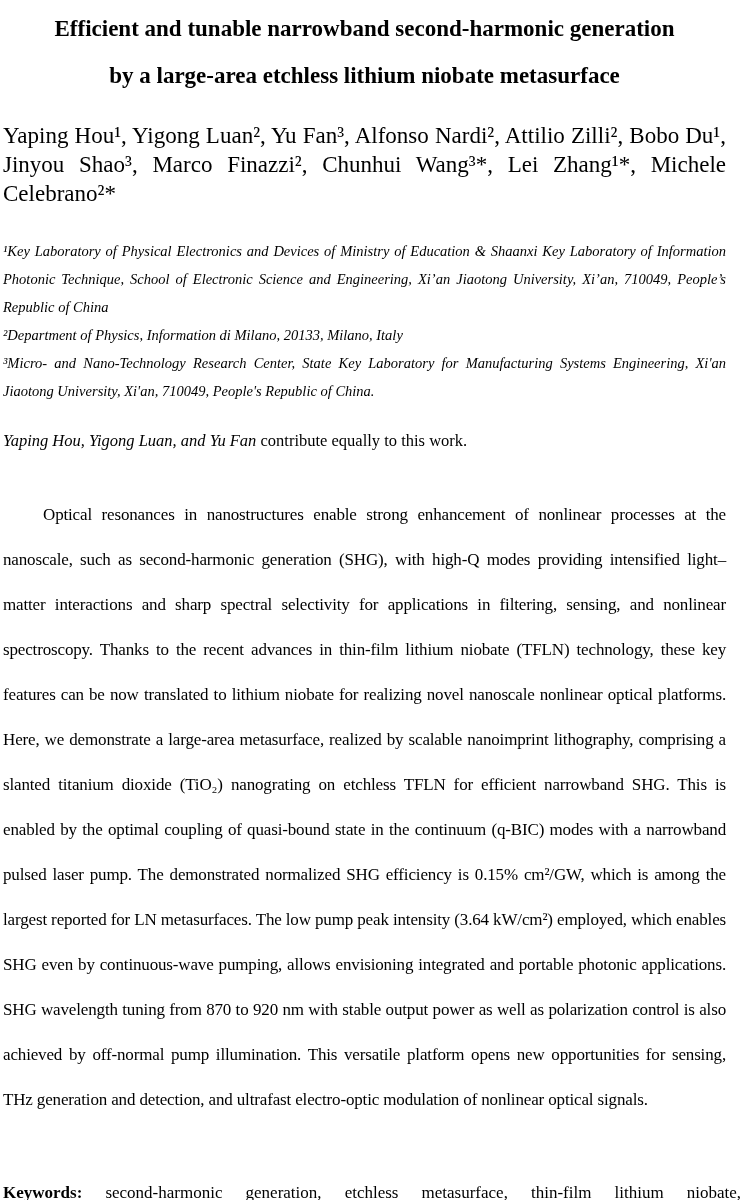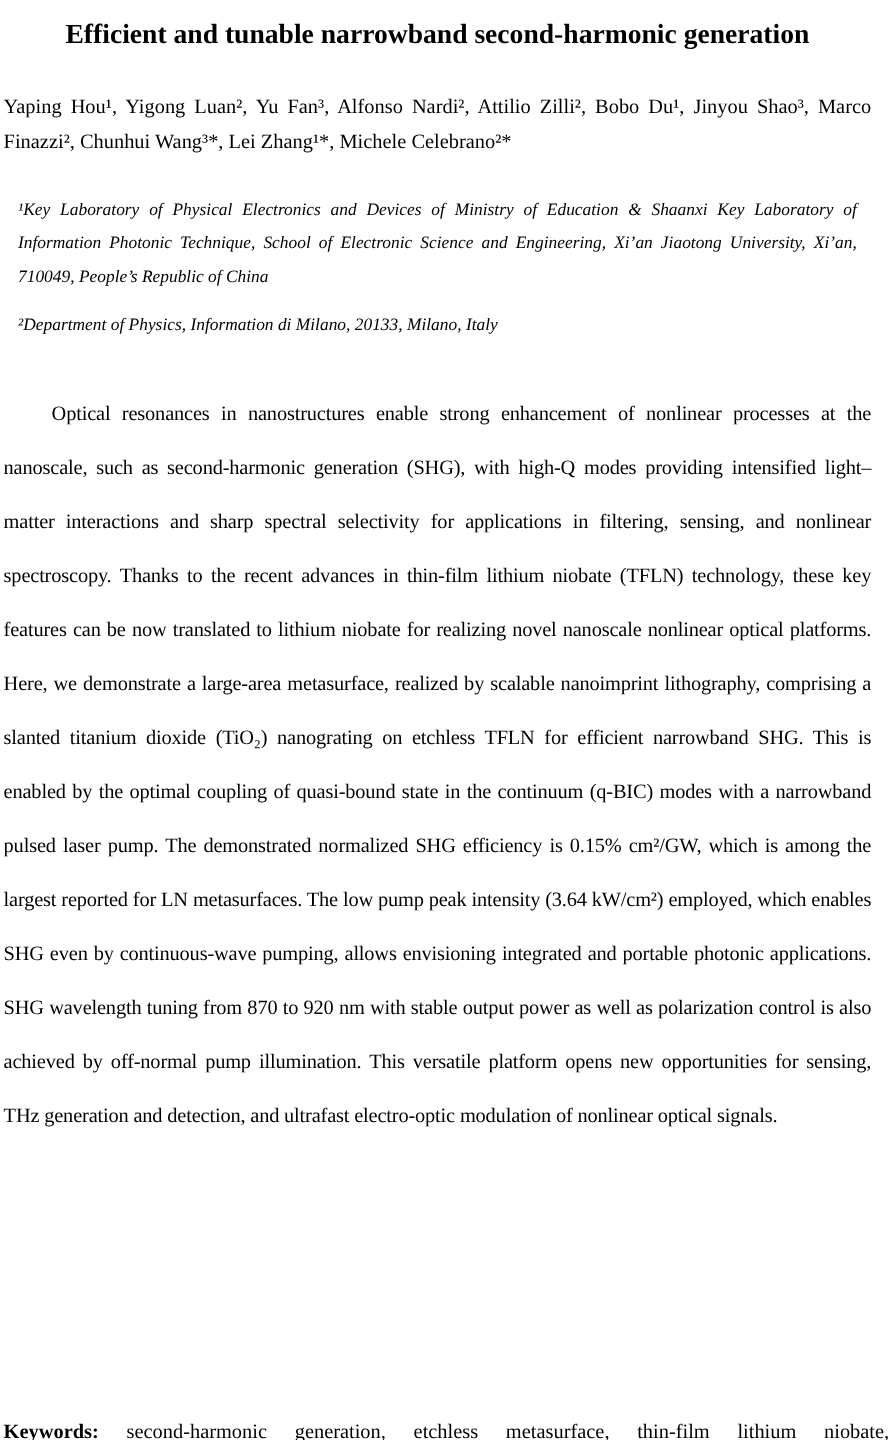--- a/index.html
+++ b/index.html
@@ -24,32 +24,32 @@
   }
   .title {
     text-align: center;
     font-weight: bold;
     font-size: 23px;
     line-height: 47px;
     margin: 0;
   }
   .authors {
     margin-top: 22px;
-    font-size: 17px;
+    font-size: 23px;
     line-height: 29px;
     text-align: justify;
   }
   .affiliations {
     margin-top: 29px;
     font-size: 14.5px;
     line-height: 28px;
     font-style: italic;
   }
   .affiliation {
-    margin: 12px;
+    margin: 0;
     text-align: justify;
   }
   .correspondence {
     margin-top: 22px;
     font-size: 16.5px;
     line-height: 28px;
   }
   .italic { font-style: italic; }
   .bold { font-weight: bold; }
   .abstract {
@@ -71,29 +71,32 @@
     text-align-last: justify;
   }
 </style>
 </head>
 <body>
 
 <div class="page">
 
   <h1 class="title">
     <span>Efficient and tunable narrowband second-harmonic generation</span><br>
+    <span>by a large-area etchless lithium niobate metasurface</span>
   </h1>
 
   <div class="authors">Yaping Hou¹, Yigong Luan², Yu Fan³, Alfonso Nardi², Attilio Zilli², Bobo Du¹, Jinyou Shao³, Marco Finazzi², Chunhui Wang³*, Lei Zhang¹*, Michele Celebrano²*</div>
 
   <div class="affiliations">
     <p class="affiliation">¹Key Laboratory of Physical Electronics and Devices of Ministry of Education &amp; Shaanxi Key Laboratory of Information Photonic Technique, School of Electronic Science and Engineering, Xi’an Jiaotong University, Xi’an, 710049, People’s Republic of China</p>
     <p class="affiliation">²Department of Physics, Information di Milano, 20133, Milano, Italy</p>
+    <p class="affiliation">³Micro- and Nano-Technology Research Center, State Key Laboratory for Manufacturing Systems Engineering, Xi'an Jiaotong University, Xi'an, 710049, People's Republic of China.</p>
   </div>
 
   <div class="correspondence">
+    <div><span class="italic">Yaping Hou, Yigong Luan, and Yu Fan</span><span> contribute equally to this work.</span></div>
   </div>
 
   <p class="abstract">Optical resonances in nanostructures enable strong enhancement of nonlinear processes at the nanoscale, such as second-harmonic generation (SHG), with high-Q modes providing intensified light–matter interactions and sharp spectral selectivity for applications in filtering, sensing, and nonlinear spectroscopy. Thanks to the recent advances in thin-film lithium niobate (TFLN) technology, these key features can be now translated to lithium niobate for realizing novel nanoscale nonlinear optical platforms. Here, we demonstrate a large-area metasurface, realized by scalable nanoimprint lithography, comprising a slanted titanium dioxide (TiO₂) nanograting on etchless TFLN for efficient narrowband SHG. This is enabled by the optimal coupling of quasi-bound state in the continuum (q-BIC) modes with a narrowband pulsed laser pump. The demonstrated normalized SHG efficiency is 0.15% cm²/GW, which is among the largest reported for LN metasurfaces. The low pump peak intensity (3.64 kW/cm²) employed, which enables SHG even by continuous-wave pumping, allows envisioning integrated and portable photonic applications. SHG wavelength tuning from 870 to 920 nm with stable output power as well as polarization control is also achieved by off-normal pump illumination. This versatile platform opens new opportunities for sensing, THz generation and detection, and ultrafast electro-optic modulation of nonlinear optical signals.</p>
 
   <div class="keywords"><span class="bold">Keywords:</span><span> second-harmonic generation, etchless metasurface, thin-film lithium niobate,</span></div>
 
 </div>
 
 </body></html>

